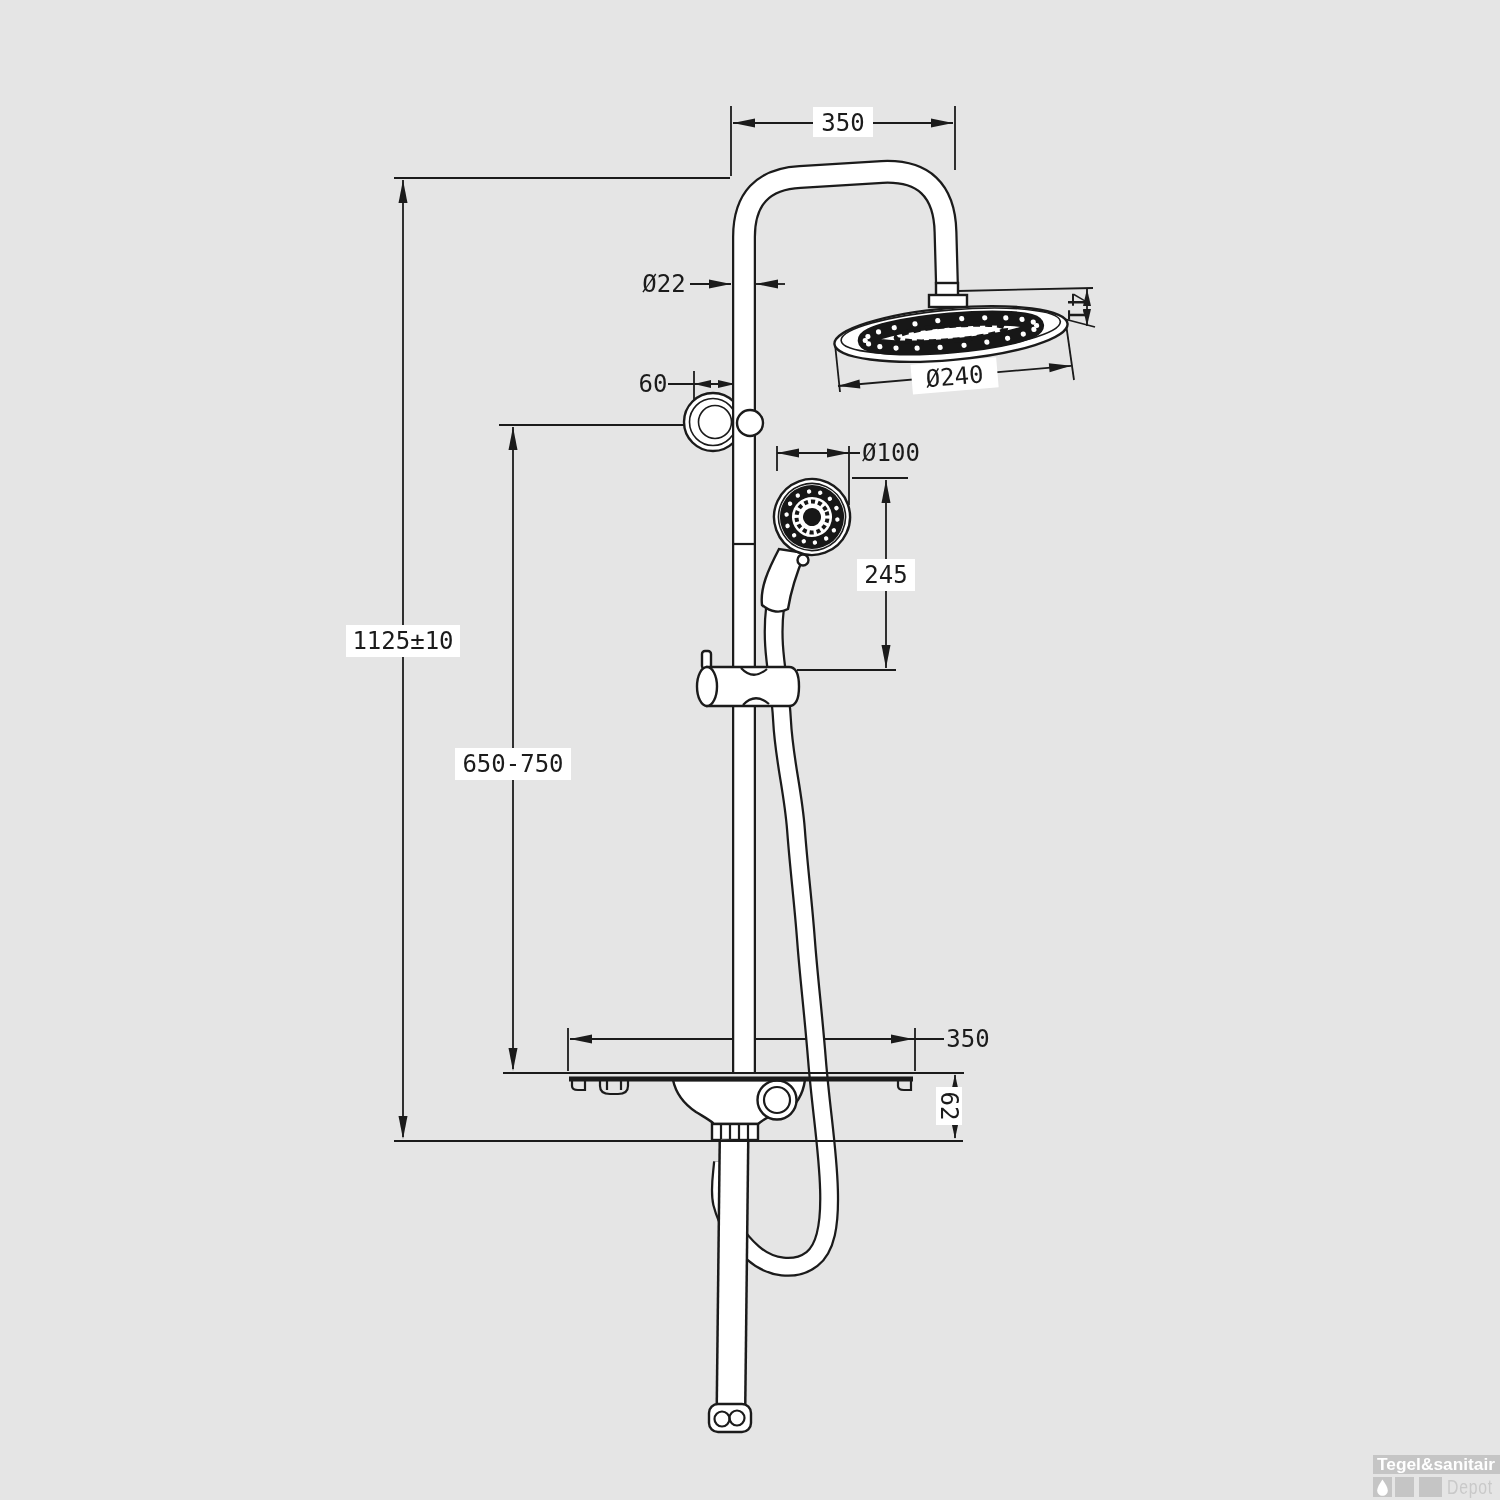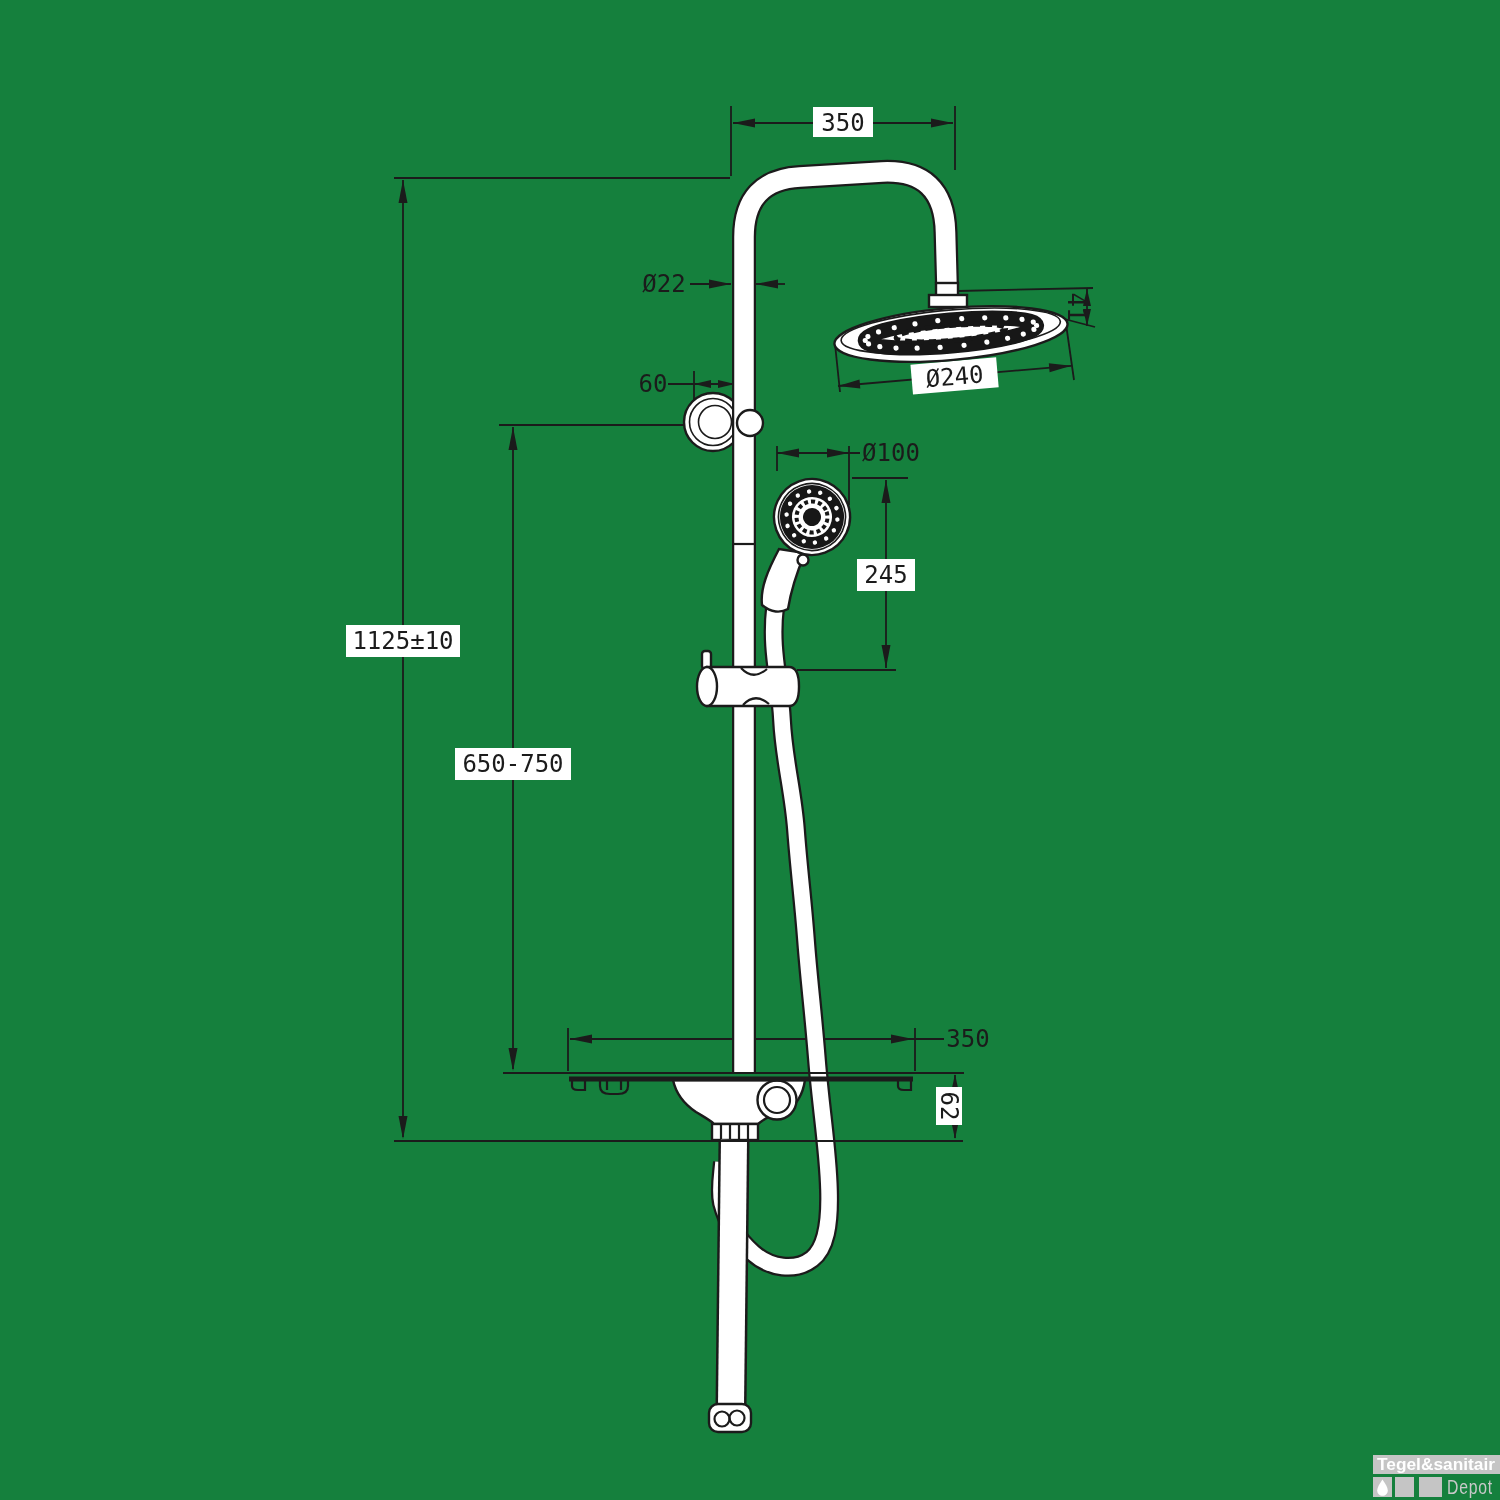--- a/index.html
+++ b/index.html
@@ -1,16 +1,16 @@
 <!DOCTYPE html>
 <html><head>
 <meta charset="utf-8">
 <style>
   html,body{margin:0;padding:0;background:#ffffff;}
-  #stage{position:relative;width:1500px;height:1500px;background:#15803d;overflow:hidden;}
+  #stage{position:relative;width:1500px;height:1500px;background:#e5e5e5;overflow:hidden;}
   svg{display:block;}
   .dim-line{stroke:#1b1b1b;stroke-width:1.8;fill:none;}
   .arrow{fill:#1b1b1b;stroke:none;}
   .part{stroke:#1b1b1b;stroke-width:2.4;fill:#ffffff;}
   .part-line{stroke:#1b1b1b;stroke-width:2.2;fill:none;}
   .thin{stroke:#1b1b1b;stroke-width:1.6;fill:none;}
   .dim-text{font-family:"DejaVu Sans Mono",monospace;font-size:24px;fill:#1b1b1b;}
   .mask{fill:#ffffff;stroke:none;}
   .tube-out{stroke:#1b1b1b;fill:none;}
   .tube-in{stroke:#ffffff;fill:none;}

